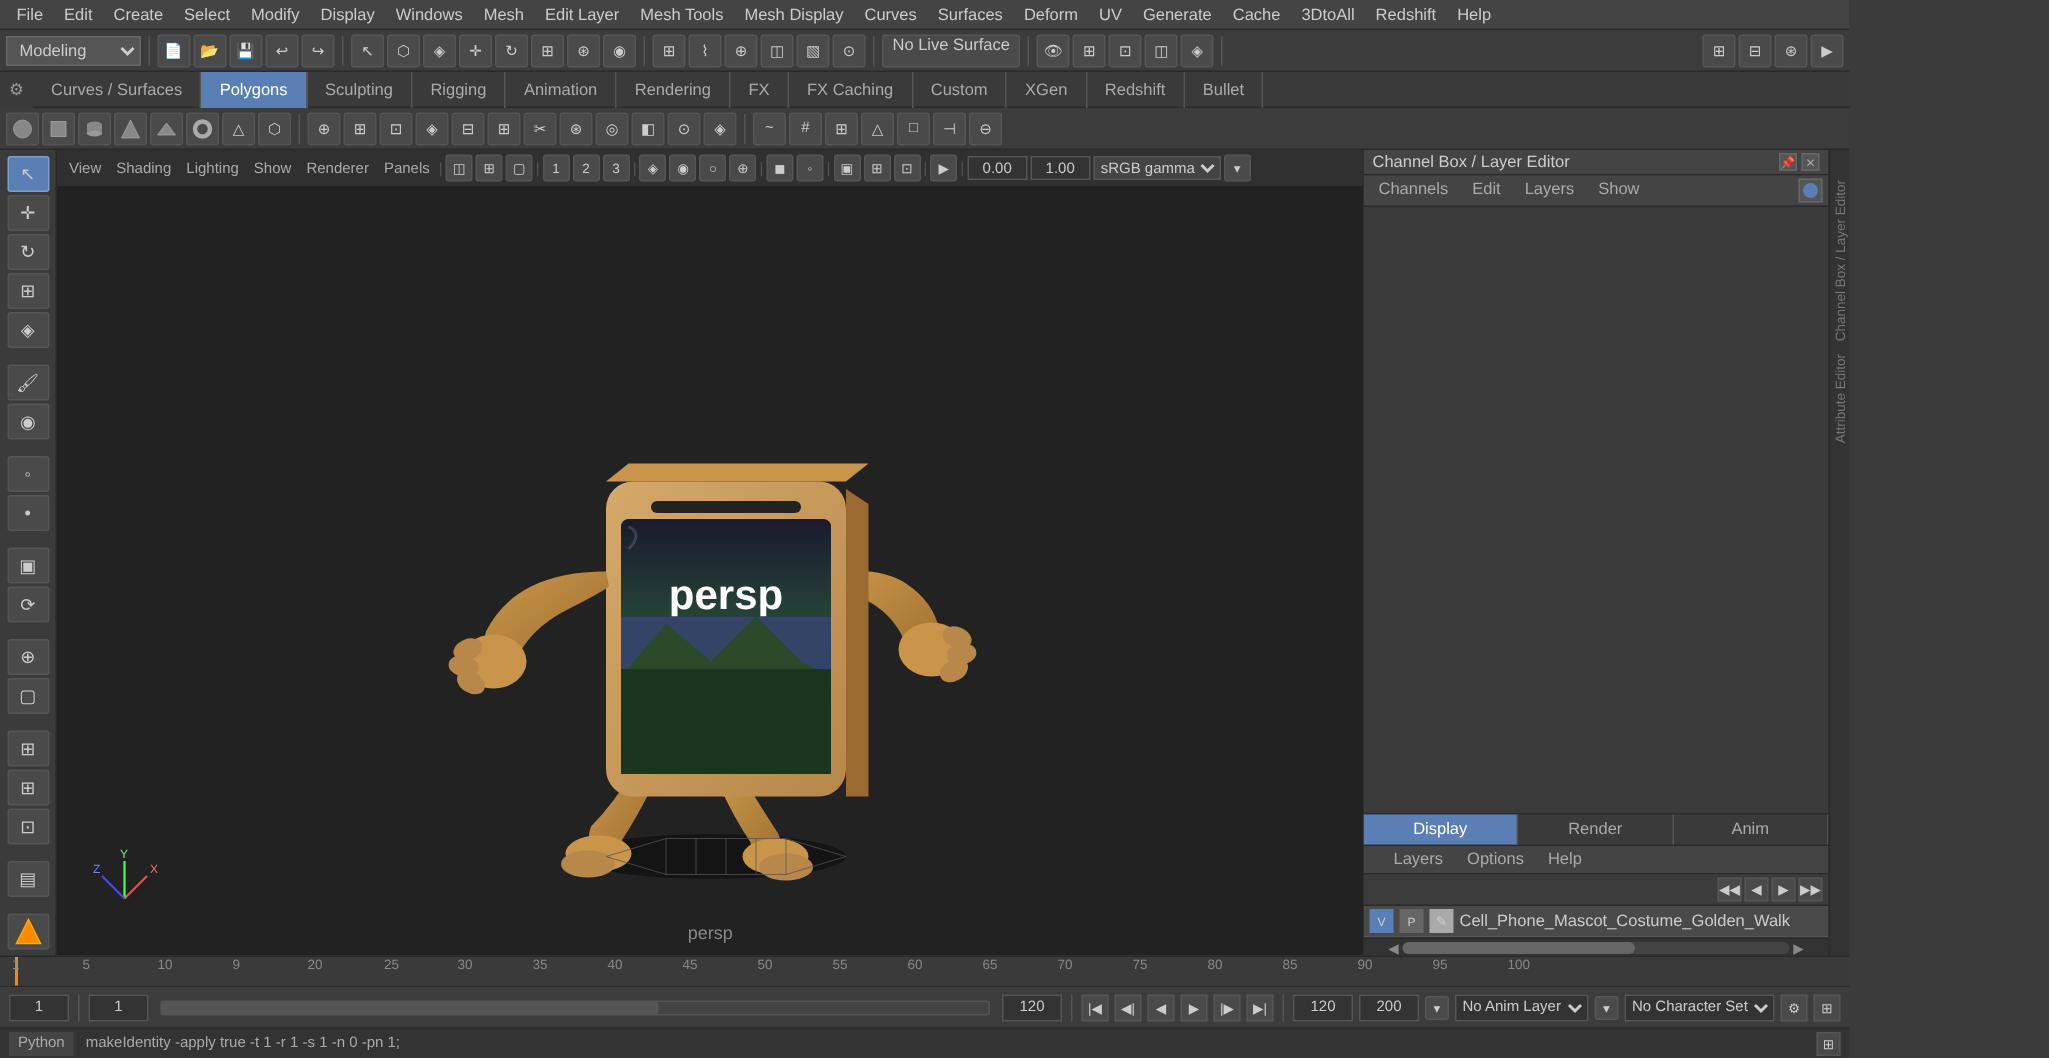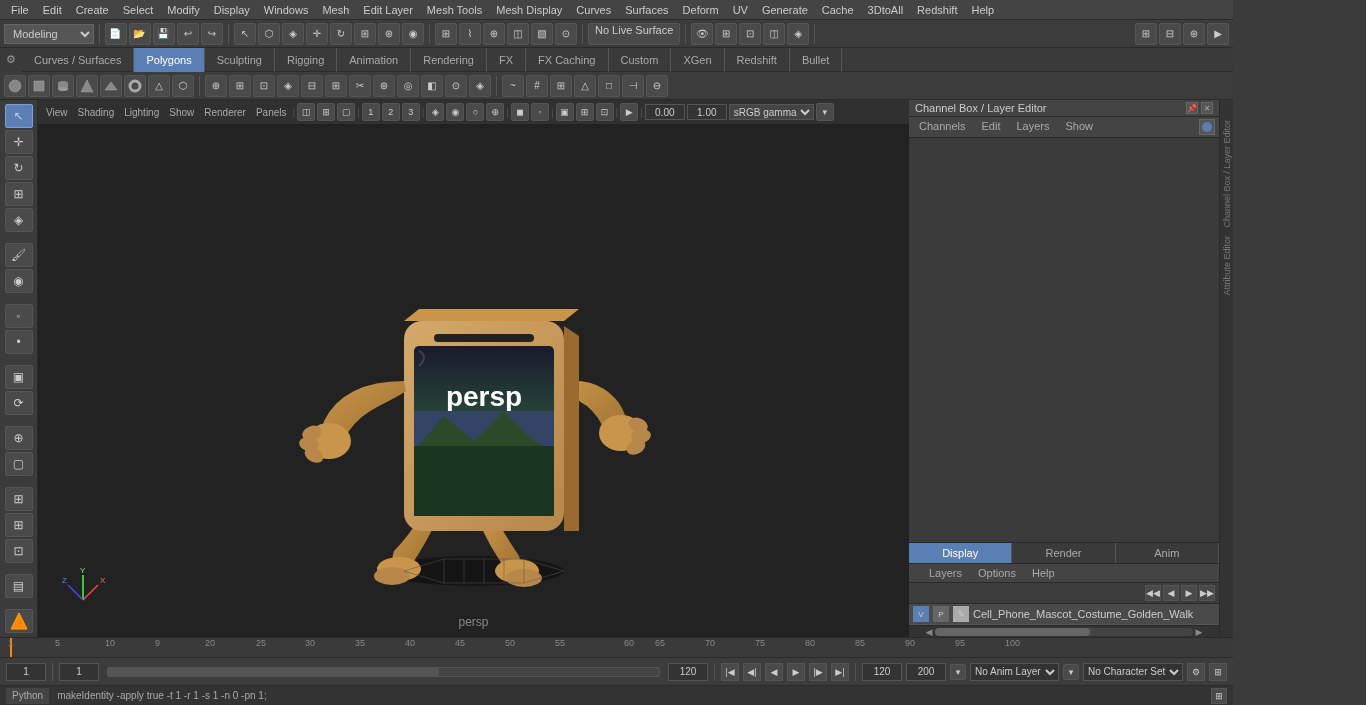--- a/index.html
+++ b/index.html
@@ -898,21 +898,21 @@
       <span class="ruler-num" style="left:105px">10</span>
       <span class="ruler-num" style="left:155px">9</span>
       <span class="ruler-num" style="left:205px">20</span>
       <span class="ruler-num" style="left:256px">25</span>
       <span class="ruler-num" style="left:305px">30</span>
       <span class="ruler-num" style="left:355px">35</span>
       <span class="ruler-num" style="left:405px">40</span>
       <span class="ruler-num" style="left:455px">45</span>
       <span class="ruler-num" style="left:505px">50</span>
       <span class="ruler-num" style="left:555px">55</span>
-      <span class="ruler-num" style="left:624px">60</span>
+      <span class="ruler-num" style="left:605px">60</span>
       <span class="ruler-num" style="left:655px">65</span>
       <span class="ruler-num" style="left:705px">70</span>
       <span class="ruler-num" style="left:755px">75</span>
       <span class="ruler-num" style="left:805px">80</span>
       <span class="ruler-num" style="left:855px">85</span>
       <span class="ruler-num" style="left:905px">90</span>
       <span class="ruler-num" style="left:955px">95</span>
       <span class="ruler-num" style="left:1005px">100</span>
     </div>
   </div>

